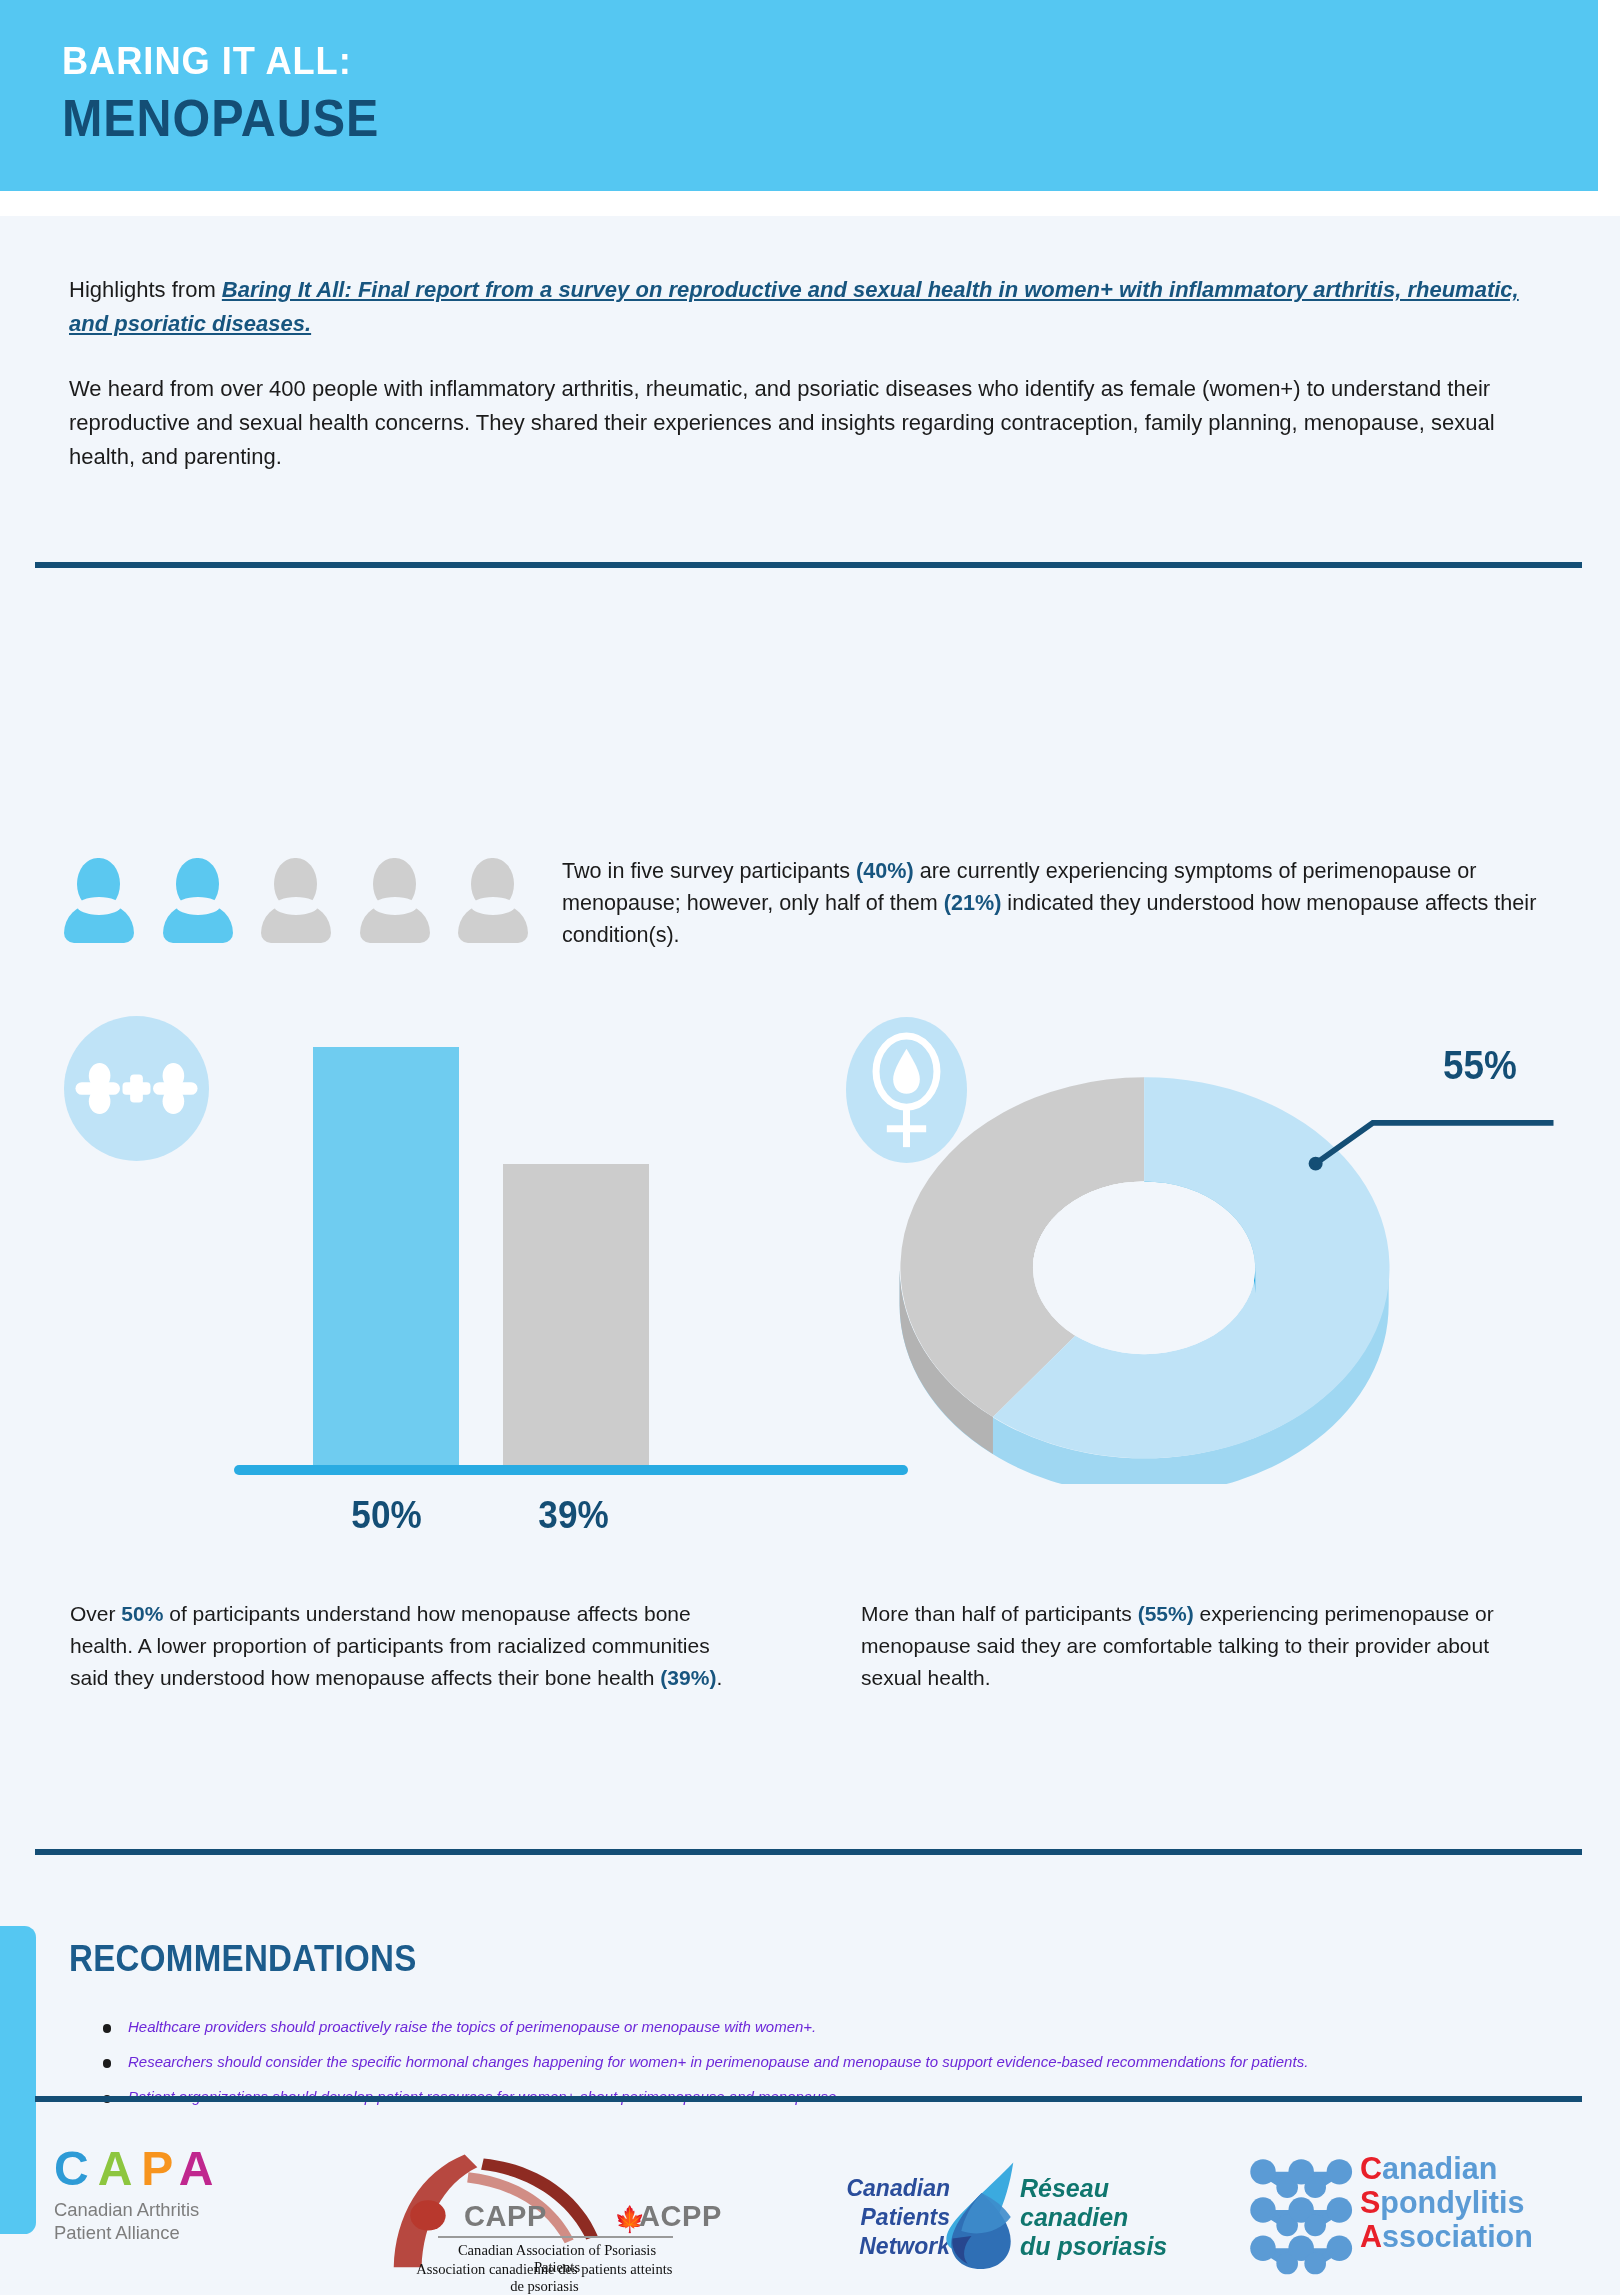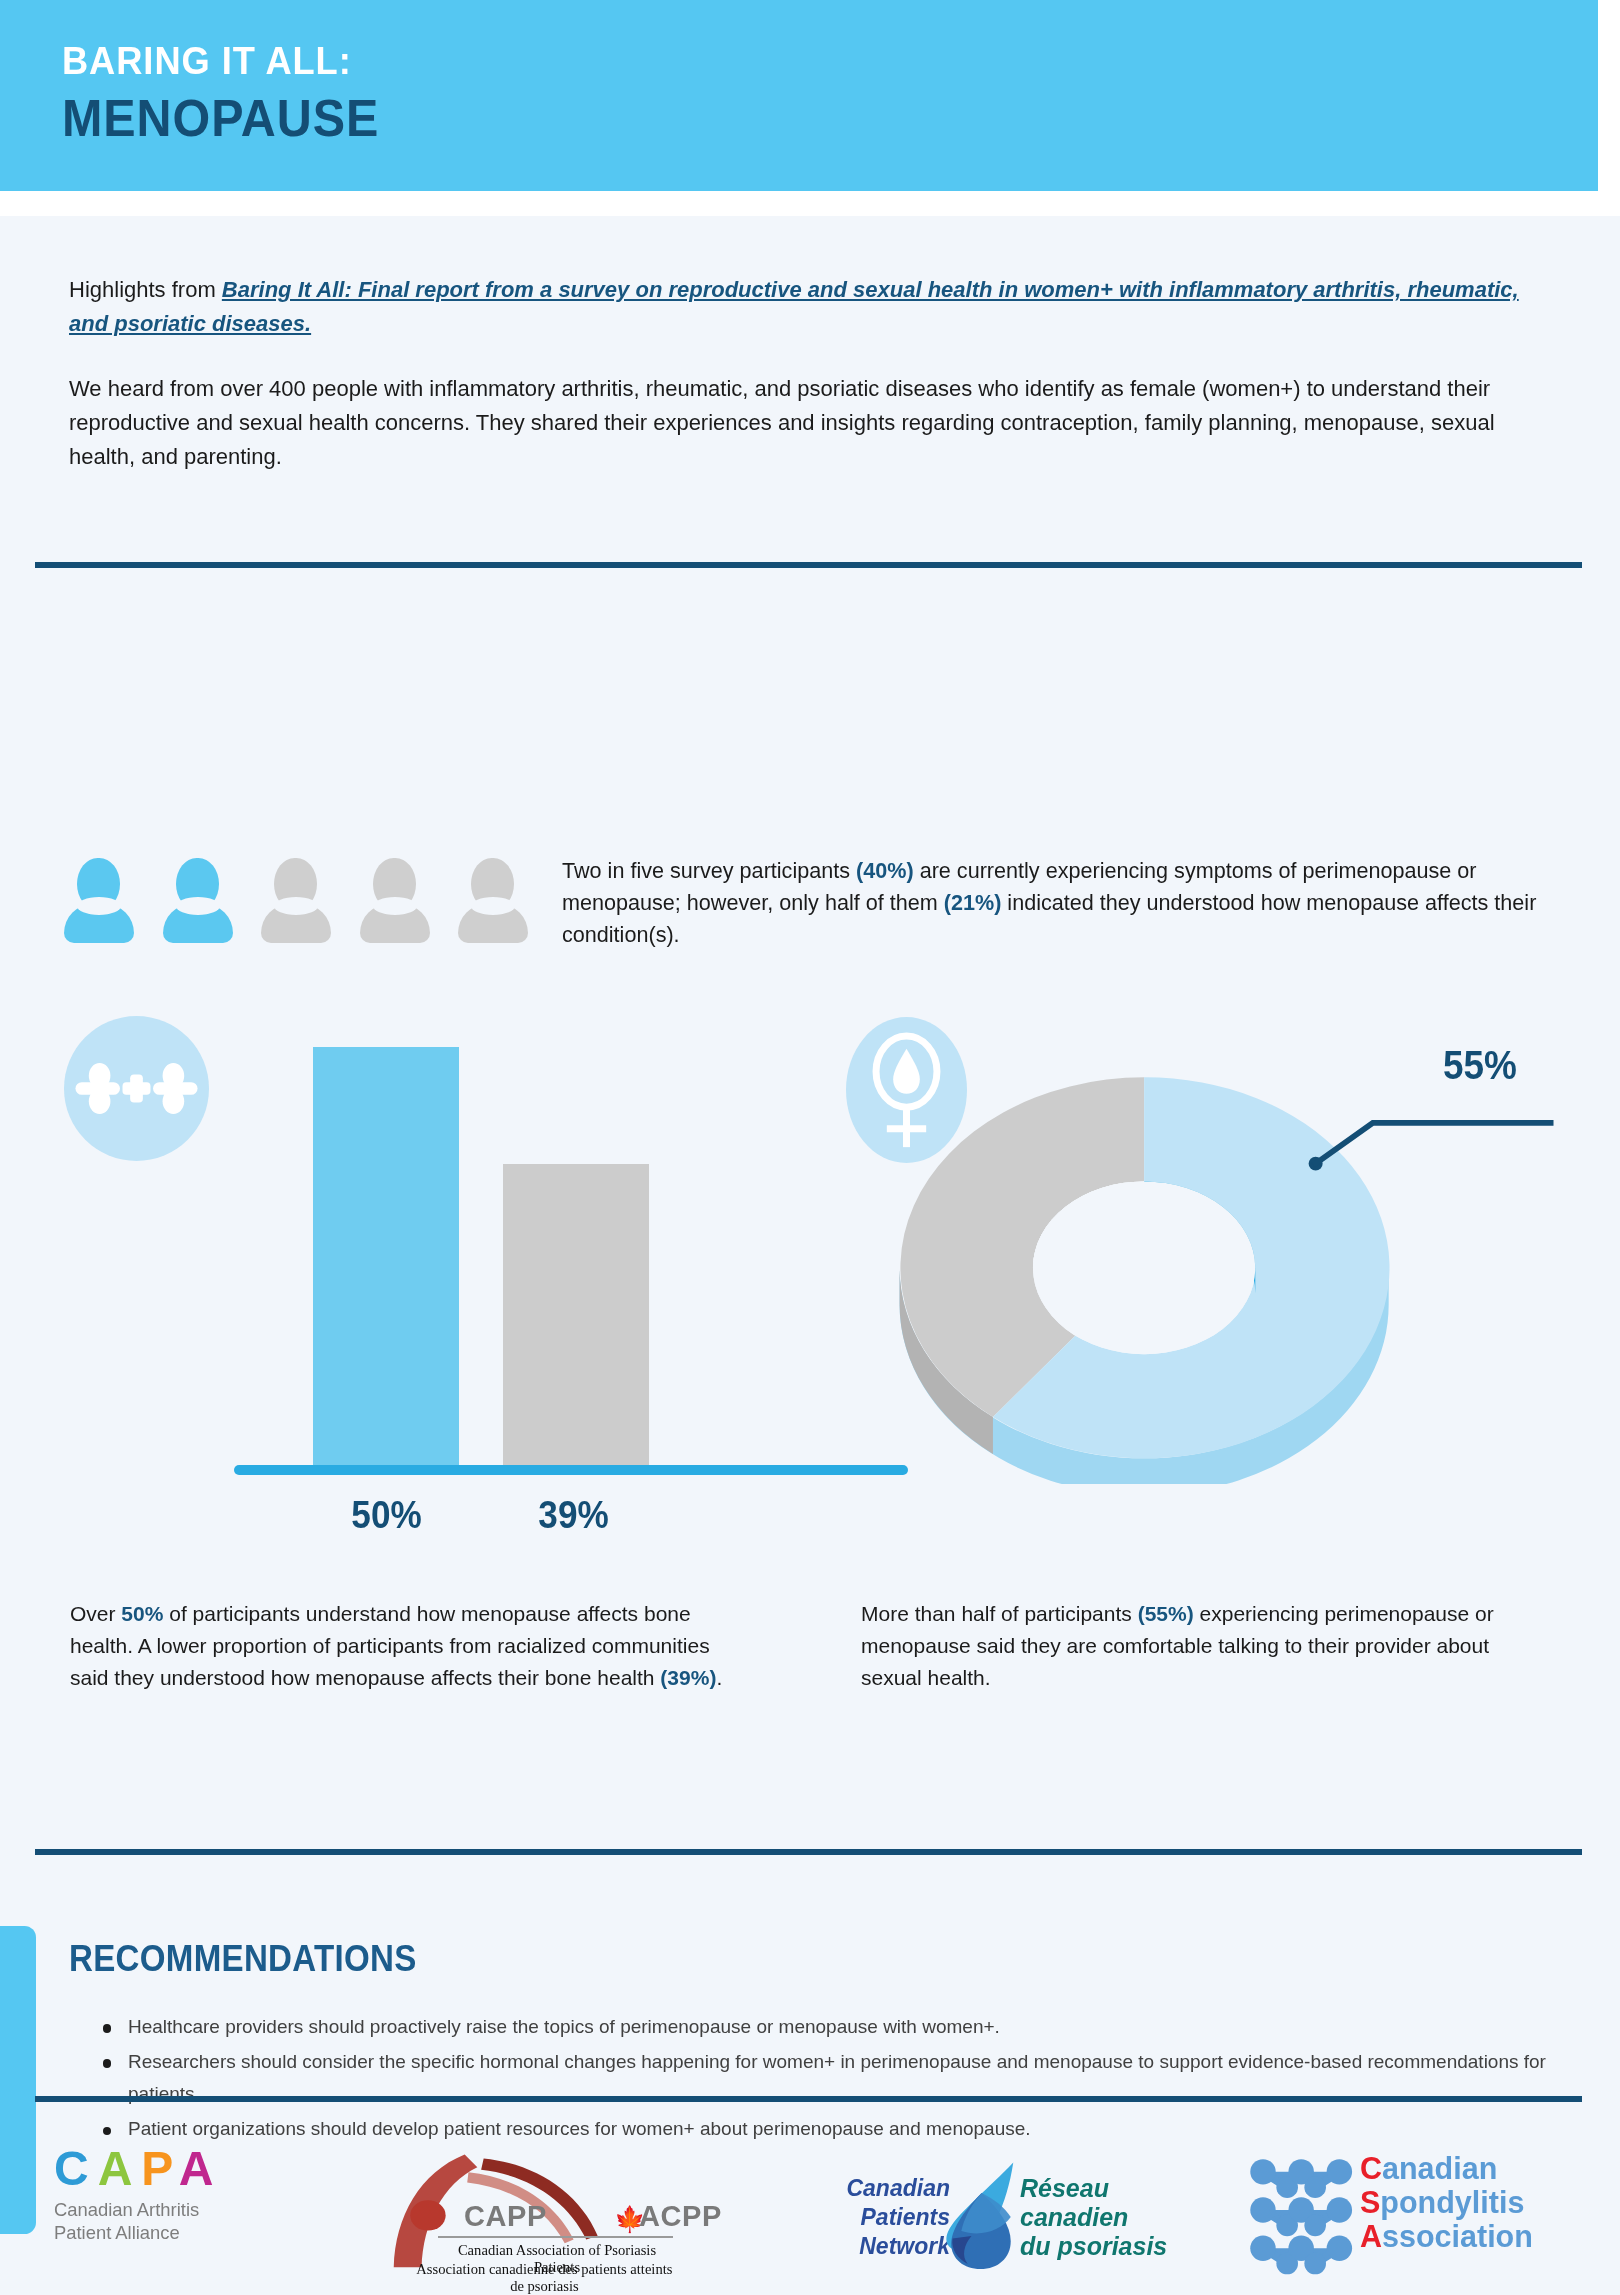--- a/index.html
+++ b/index.html
@@ -135,21 +135,21 @@
     font-size:36px; font-weight:bold; color:#1C5C8C;
     letter-spacing:0.3px;
     transform:scaleX(0.92); transform-origin:left center;
   }
   #rec-list {
     position:absolute; left:95px; top:1795px; width:1468px;
     list-style:none;
   }
   #rec-list li {
     position:relative; padding-left:33px; margin-bottom:3.2px;
-    font-size:19px; line-height:32px; color:#404040;
+    font-size:15px; line-height:32px; color:#6d28d9;font-style:italic;
   }
   #rec-list li:before {
     content:""; position:absolute; left:7.6px; top:13.3px;
     width:8.3px; height:8.3px; border-radius:50%; background:#1B1B1B;
   }
 
   
   #footer { position:absolute; left:0; top:1913px; width:1621px; height:178px; }
   .logo { position:absolute; }
 

